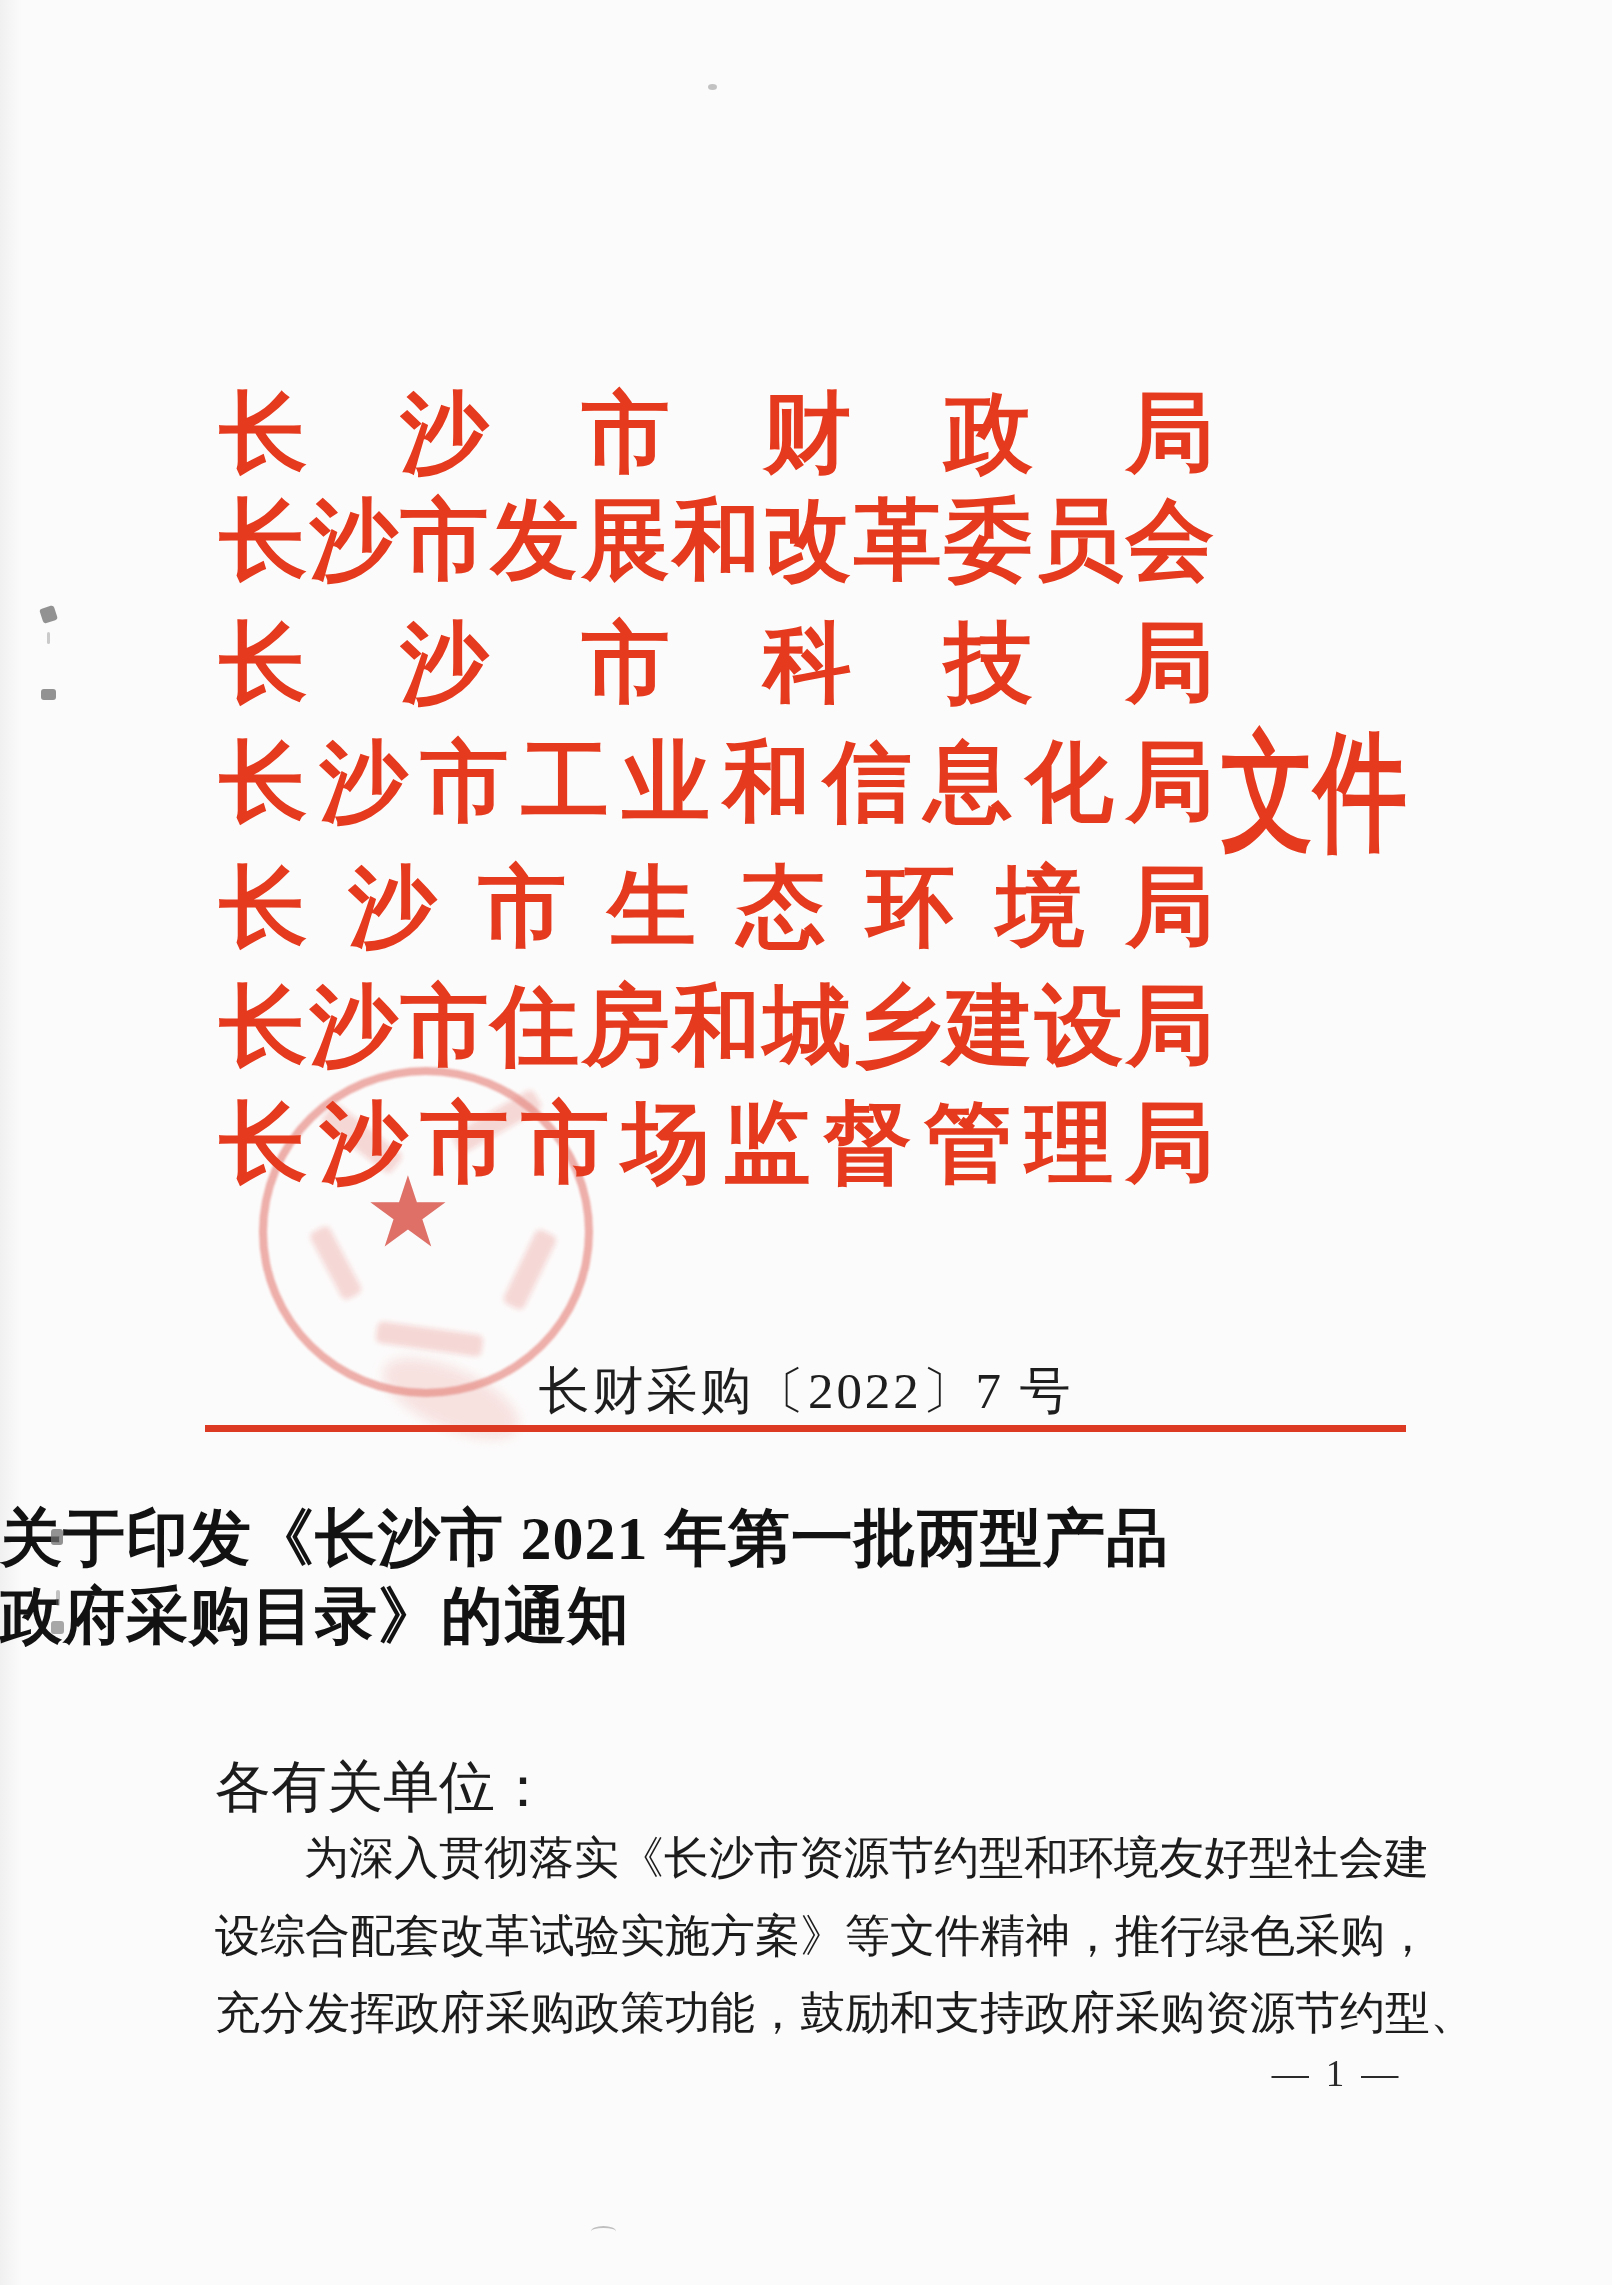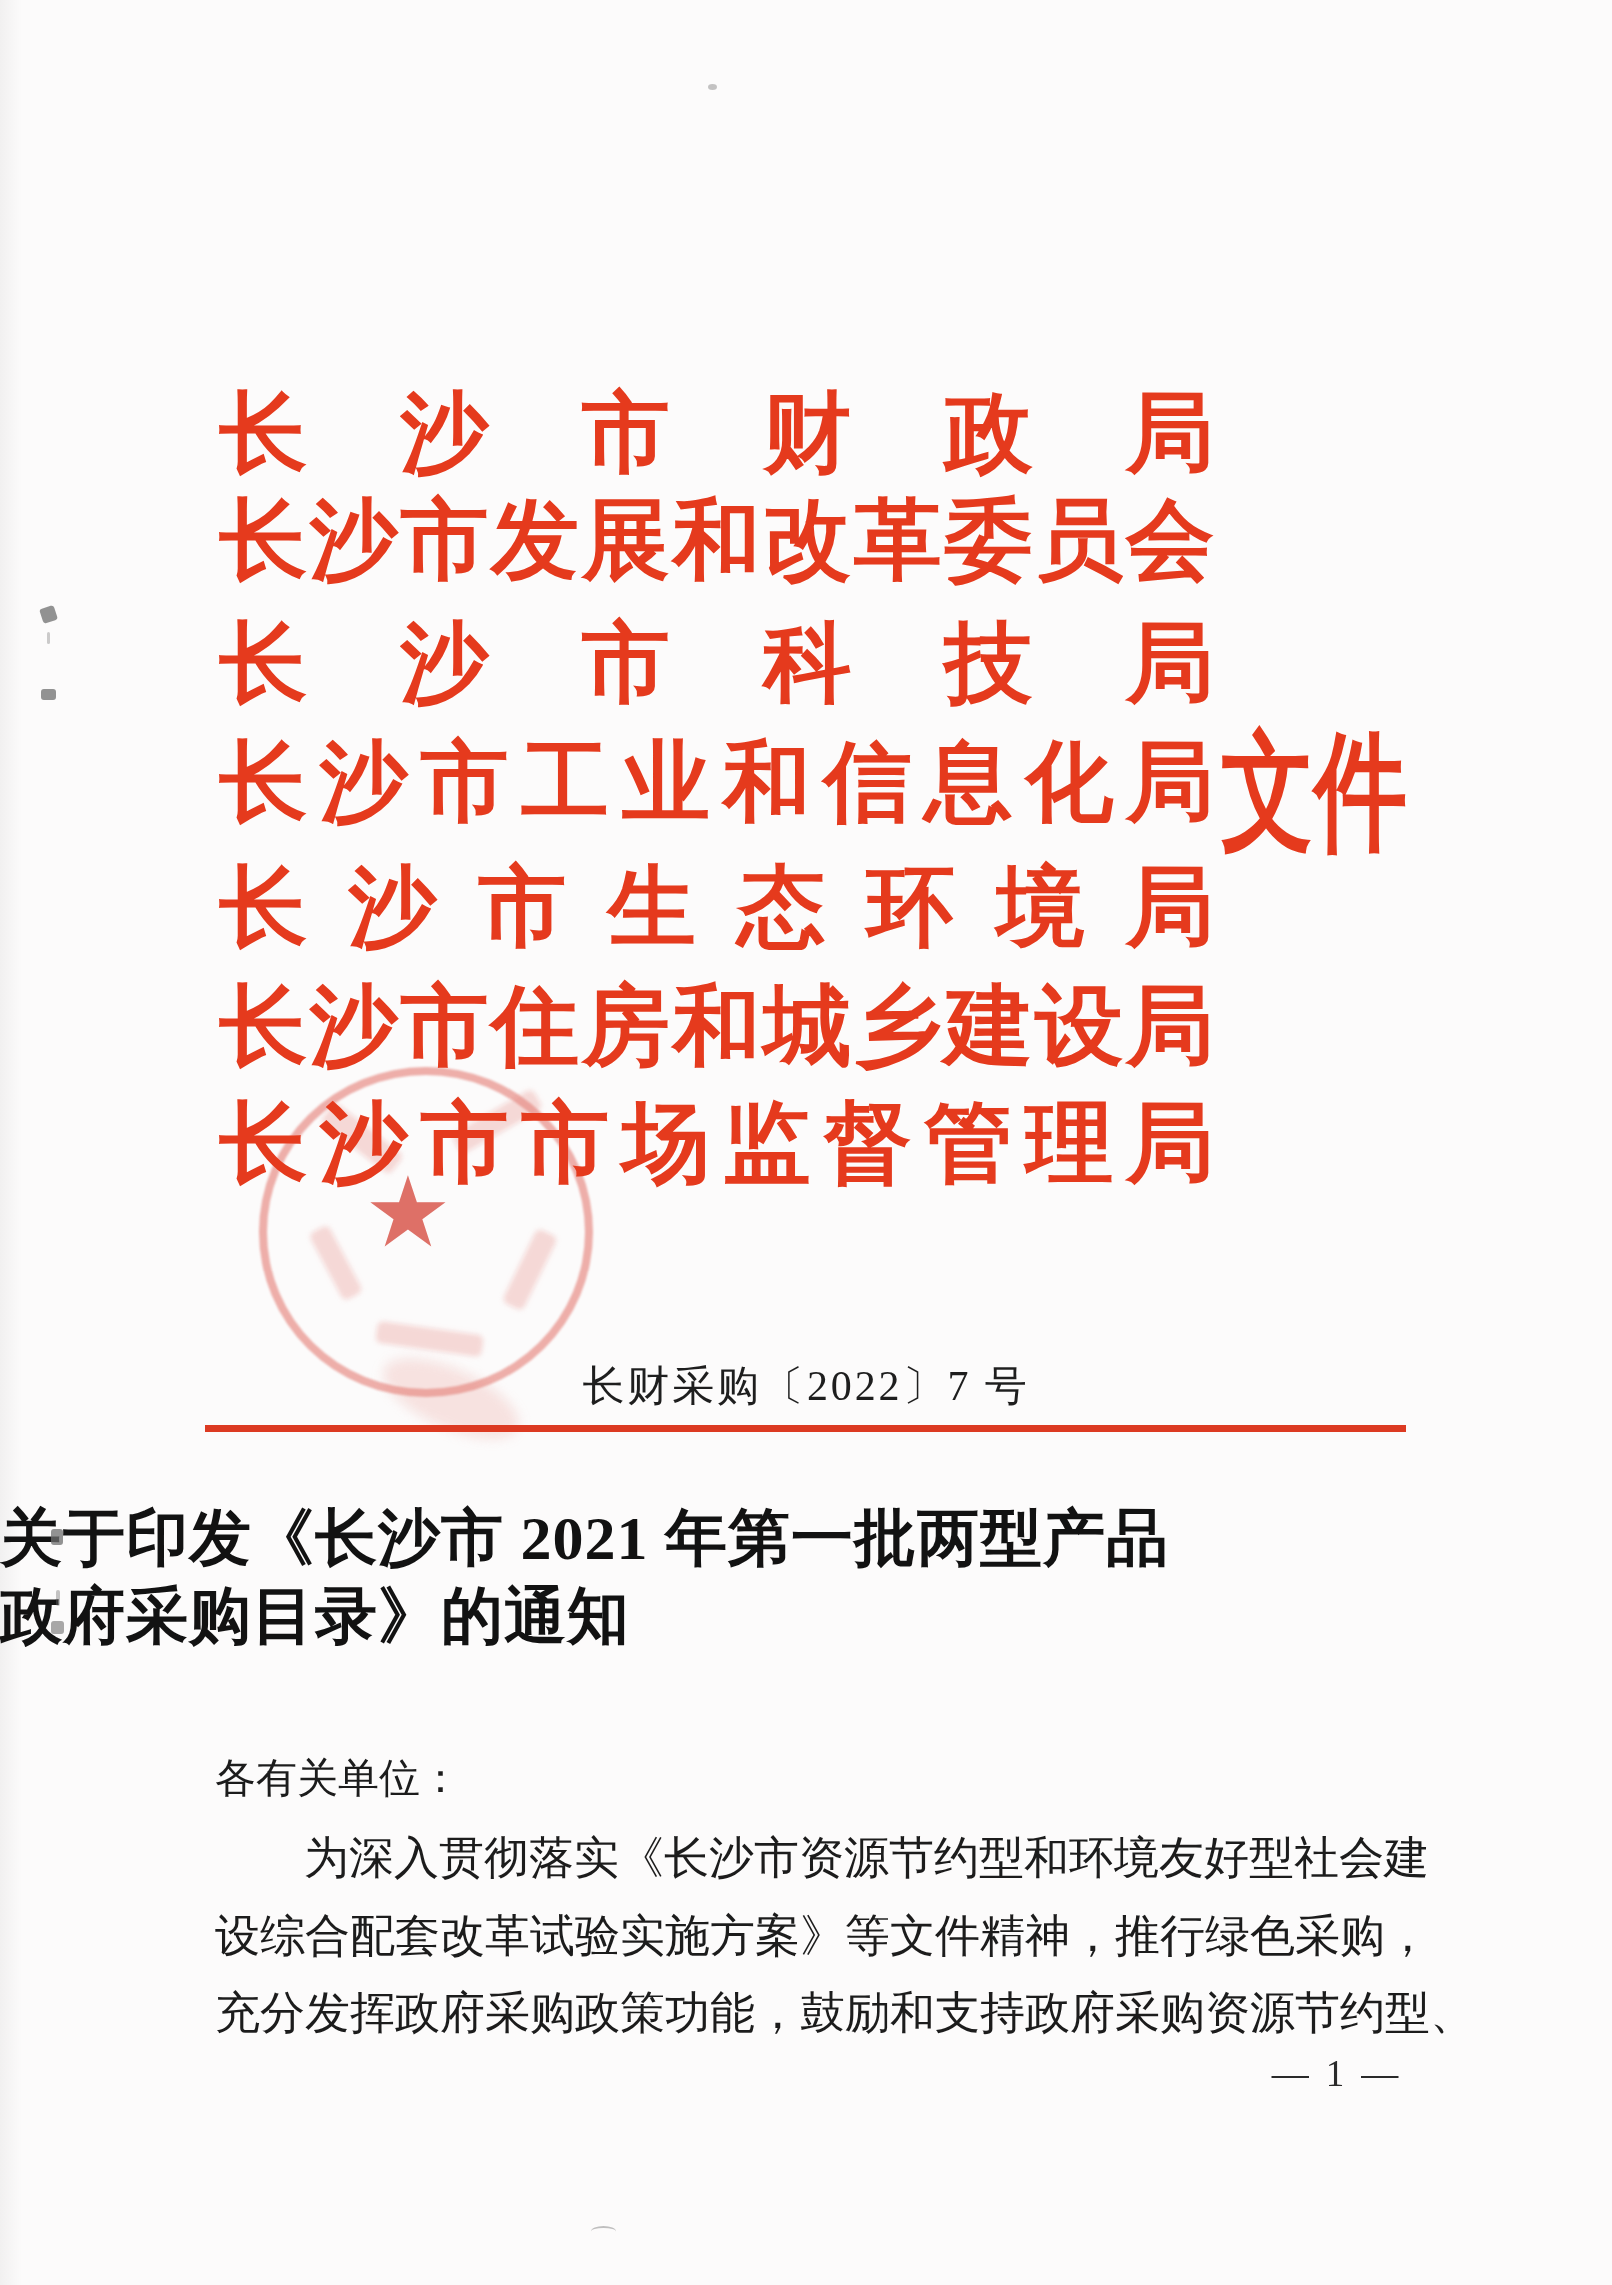--- a/index.html
+++ b/index.html
@@ -45,38 +45,38 @@
   .sm4{left:39px;top:185px;width:76px;height:21.5px;transform:rotate(62deg);}
   .sm5{left:117px;top:261px;width:107px;height:21.5px;transform:rotate(8deg);}
   .seal-tail{
     position:absolute;left:378px;top:1369px;width:146px;height:59px;
     background:rgba(228,136,128,0.22);filter:blur(5.9px);border-radius:50%;
     transform:rotate(24deg);z-index:1;
   }
   
   .doc-number{
     position:absolute;left:0;top:1363px;width:1612px;text-align:center;
-    font-size:42px;line-height:1.1;color:#1e1e1e;letter-spacing:2.9px;z-index:2;
+    font-size:51px;line-height:1.1;color:#1e1e1e;letter-spacing:2.9px;z-index:2;
   }
   .red-rule{
     position:absolute;left:205px;top:1425px;width:1201px;height:6.8px;
     background:#dc3a22;z-index:2;
   }
   
   .title-line{
     position:absolute;left:0;width:1612px;
     font-size:62px;line-height:1.15;font-weight:700;color:#121212;
     letter-spacing:1px;z-index:2;white-space:nowrap;
   }
   .title-1{top:1503px;}
   .title-2{top:1541px;margin-top:40px;}
   
   .salutation{
     position:absolute;left:215px;top:1755px;
-    font-size:41px;line-height:1.15;color:#1c1c1c;z-index:2;white-space:nowrap;
+    font-size:56px;line-height:1.15;color:#1c1c1c;z-index:2;white-space:nowrap;
   }
   .para-line{
     position:absolute;left:215px;width:1213px;
     display:flex;justify-content:space-between;
     font-size:45px;line-height:1.15;color:#1c1c1c;z-index:2;white-space:nowrap;
   }
   .pl1{top:1833px;left:304px;width:1123px;}
   .pl2{top:1911px;}
   .pl3{top:1988px;}
   

